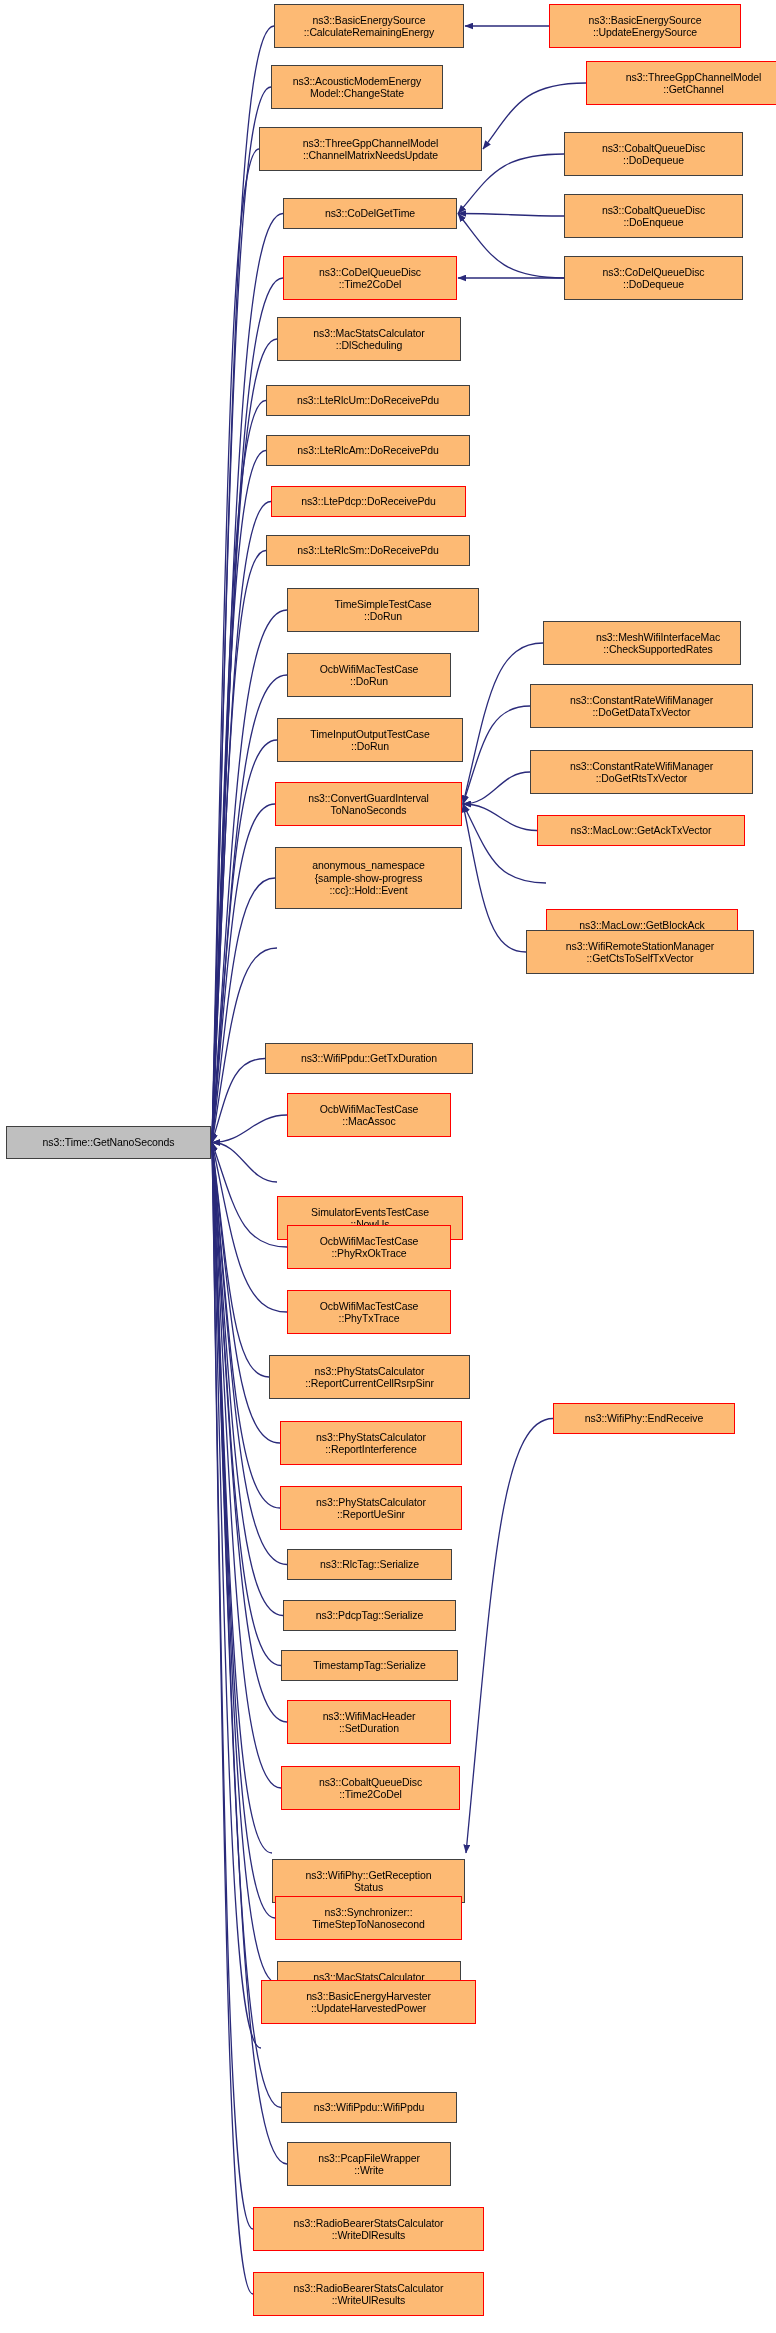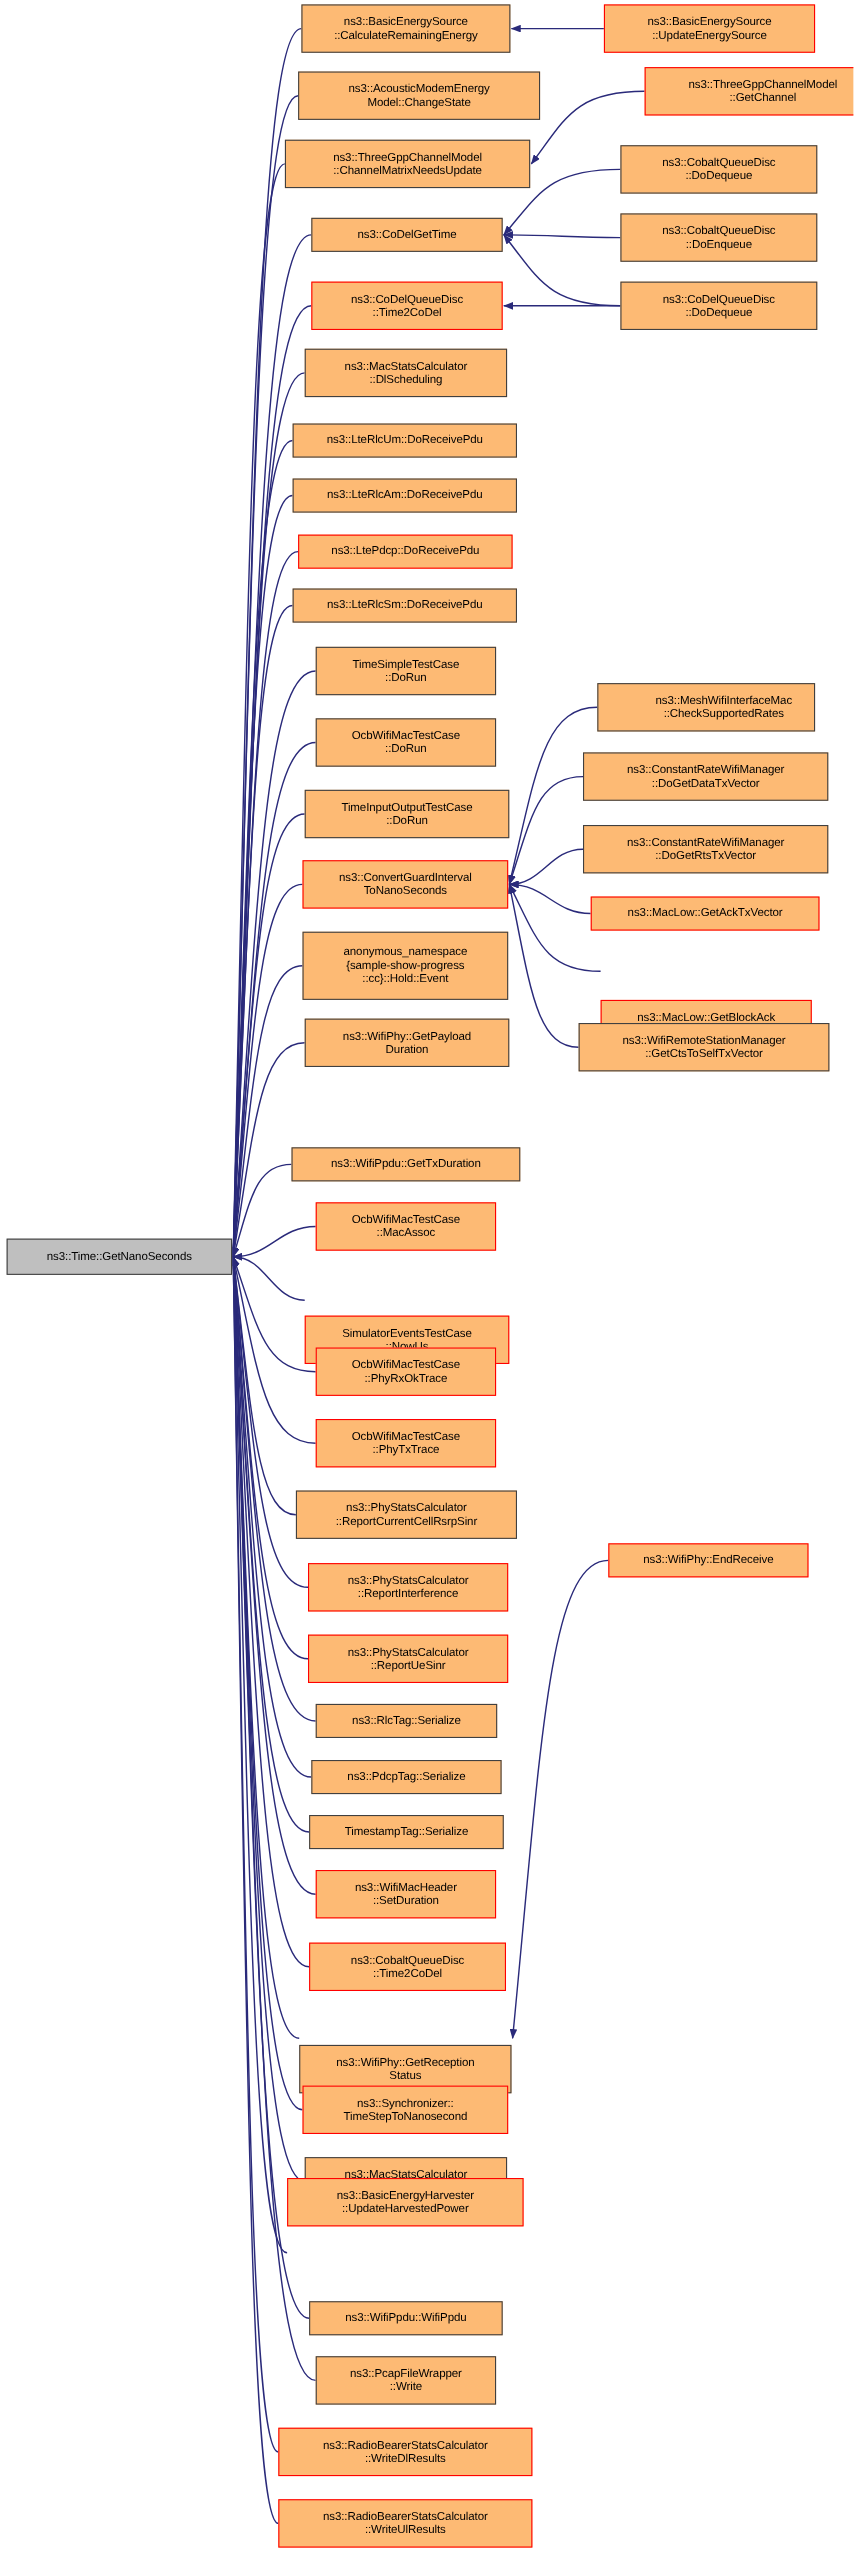--- a/index.html
+++ b/index.html
@@ -107,42 +107,42 @@
       <path d="M281,2107.5 C238.22,2107.5 232.7,1740.8 212,1142.5" fill="none" stroke="#2a2a7a" stroke-width="1.3" marker-end="url(#ah)"></path>
       <path d="M287,2164 C240.5,2164 234.5,1775.83 212,1142.5" fill="none" stroke="#2a2a7a" stroke-width="1.3" marker-end="url(#ah)"></path>
       <path d="M253,2229 C227.58,2229 224.3,1816.13 212,1142.5" fill="none" stroke="#2a2a7a" stroke-width="1.3" marker-end="url(#ah)"></path>
       <path d="M253,2294 C227.58,2294 224.3,1856.4299999999998 212,1142.5" fill="none" stroke="#2a2a7a" stroke-width="1.3" marker-end="url(#ah)"></path>
     </svg>
 <div class="node root" style="left: 6px; top: 1126px; width: 205px; height: 33px;">ns3::Time::GetNanoSeconds</div>
     <div class="node" style="left: 274px; top: 4px; width: 190px; height: 44px;">ns3::BasicEnergySource
 ::CalculateRemainingEnergy</div>
     <div class="node red" style="left: 549px; top: 4px; width: 192px; height: 44px;">ns3::BasicEnergySource
 ::UpdateEnergySource</div>
-    <div class="node" style="left: 271px; top: 65px; width: 220px; height: 44px;">ns3::AcousticModemEnergy
+    <div class="node" style="left: 271px; top: 65px; width: 172px; height: 44px;">ns3::AcousticModemEnergy
 Model::ChangeState</div>
     <div class="node red" style="left: 586px; top: 61px; width: 215px; height: 44px;">ns3::ThreeGppChannelModel
 ::GetChannel</div>
     <div class="node" style="left: 259px; top: 127px; width: 223px; height: 44px;">ns3::ThreeGppChannelModel
 ::ChannelMatrixNeedsUpdate</div>
     <div class="node" style="left: 564px; top: 132px; width: 179px; height: 44px;">ns3::CobaltQueueDisc
 ::DoDequeue</div>
     <div class="node" style="left: 283px; top: 198px; width: 174px; height: 31px;">ns3::CoDelGetTime</div>
     <div class="node" style="left: 564px; top: 194px; width: 179px; height: 44px;">ns3::CobaltQueueDisc
 ::DoEnqueue</div>
     <div class="node red" style="left: 283px; top: 256px; width: 174px; height: 44px;">ns3::CoDelQueueDisc
 ::Time2CoDel</div>
     <div class="node" style="left: 564px; top: 256px; width: 179px; height: 44px;">ns3::CoDelQueueDisc
 ::DoDequeue</div>
     <div class="node" style="left: 277px; top: 317px; width: 184px; height: 44px;">ns3::MacStatsCalculator
 ::DlScheduling</div>
     <div class="node" style="left: 266px; top: 385px; width: 204px; height: 31px;">ns3::LteRlcUm::DoReceivePdu</div>
     <div class="node" style="left: 266px; top: 435px; width: 204px; height: 31px;">ns3::LteRlcAm::DoReceivePdu</div>
     <div class="node red" style="left: 271px; top: 486px; width: 195px; height: 31px;">ns3::LtePdcp::DoReceivePdu</div>
     <div class="node" style="left: 266px; top: 535px; width: 204px; height: 31px;">ns3::LteRlcSm::DoReceivePdu</div>
-    <div class="node" style="left: 287px; top: 588px; width: 164px; height: 44px;">TimeSimpleTestCase
+    <div class="node" style="left: 287px; top: 588px; width: 192px; height: 44px;">TimeSimpleTestCase
 ::DoRun</div>
     <div class="node" style="left: 287px; top: 653px; width: 164px; height: 44px;">OcbWifiMacTestCase
 ::DoRun</div>
     <div class="node" style="left: 277px; top: 718px; width: 186px; height: 44px;">TimeInputOutputTestCase
 ::DoRun</div>
     <div class="node" style="left: 543px; top: 621px; width: 198px; height: 44px; padding-left: 34px;">ns3::MeshWifiInterfaceMac
 ::CheckSupportedRates</div>
     <div class="node" style="left: 530px; top: 684px; width: 223px; height: 44px;">ns3::ConstantRateWifiManager
 ::DoGetDataTxVector</div>
     <div class="node" style="left: 530px; top: 750px; width: 223px; height: 44px;">ns3::ConstantRateWifiManager
@@ -150,22 +150,20 @@
     <div class="node red" style="left: 275px; top: 782px; width: 187px; height: 44px;">ns3::ConvertGuardInterval
 ToNanoSeconds</div>
     <div class="node red" style="left: 537px; top: 815px; width: 208px; height: 31px;">ns3::MacLow::GetAckTxVector</div>
     <div class="node red" style="left: 546px; top: 861px; width: 192px; height: 44px; margin-top: 48px;">ns3::MacLow::GetBlockAck
 TxVector</div>
     <div class="node" style="left: 275px; top: 847px; width: 187px; height: 62px;">anonymous_namespace
 {sample-show-progress
 ::cc}::Hold::Event</div>
     <div class="node" style="left: 526px; top: 930px; width: 228px; height: 44px;">ns3::WifiRemoteStationManager
 ::GetCtsToSelfTxVector</div>
-    <div class="node" style="left: 277px; top: 926px; width: 186px; height: 44px;">ns3::WifiPhy::GetPayload
-Duration</div>
     <div class="node" style="left: 265px; top: 1043px; width: 208px; height: 31px;">ns3::WifiPpdu::GetTxDuration</div>
     <div class="node red" style="left: 287px; top: 1093px; width: 164px; height: 44px;">OcbWifiMacTestCase
 ::MacAssoc</div>
     <div class="node red" style="left: 277px; top: 1196px; width: 186px; height: 44px;">SimulatorEventsTestCase
 ::NowUs</div>
     <div class="node red" style="left: 287px; top: 1225px; width: 164px; height: 44px;">OcbWifiMacTestCase
 ::PhyRxOkTrace</div>
     <div class="node red" style="left: 287px; top: 1290px; width: 164px; height: 44px;">OcbWifiMacTestCase
 ::PhyTxTrace</div>
     <div class="node" style="left: 269px; top: 1355px; width: 201px; height: 44px;">ns3::PhyStatsCalculator

